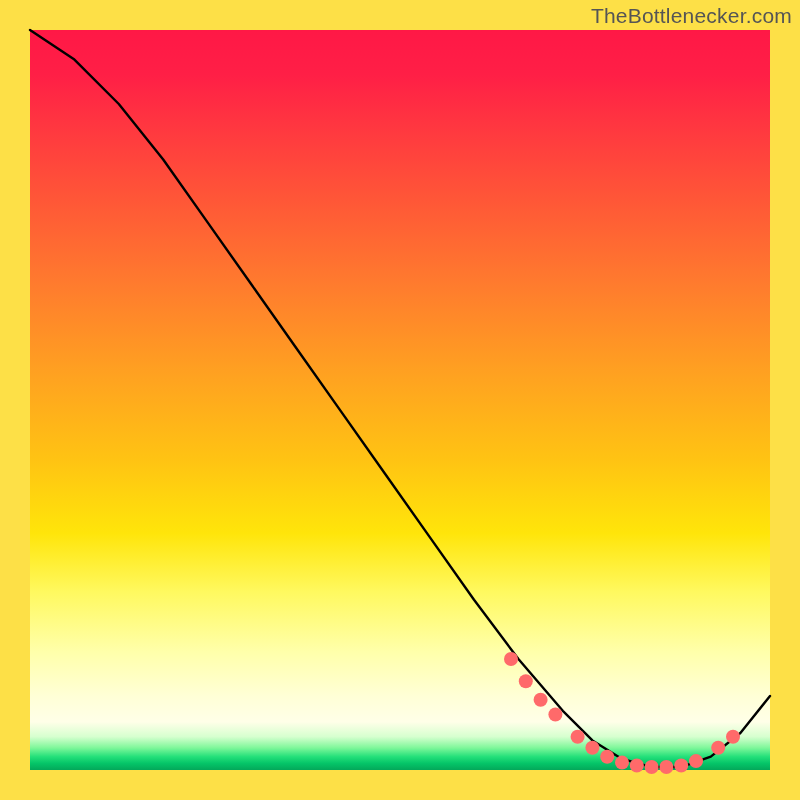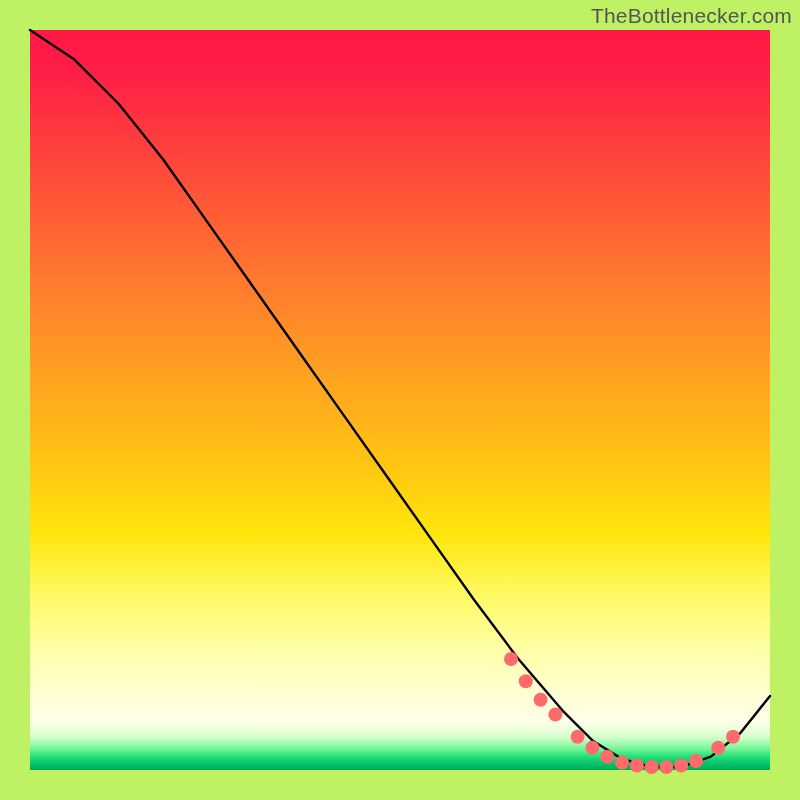--- a/index.html
+++ b/index.html
@@ -8,21 +8,21 @@
     width: 800px;
     height: 800px;
     background: #000;
     overflow: hidden;
     font-family: Arial, Helvetica, sans-serif;
   }
   .frame {
     position: relative;
     width: 800px;
     height: 800px;
-    background: #bef264;
+    background: #fde047;
   }
   .credit {
     position: absolute;
     top: 4px;
     right: 8px;
     color: #555;
     font-size: 21px;
     letter-spacing: 0.2px;
     font-weight: 400;
   }

